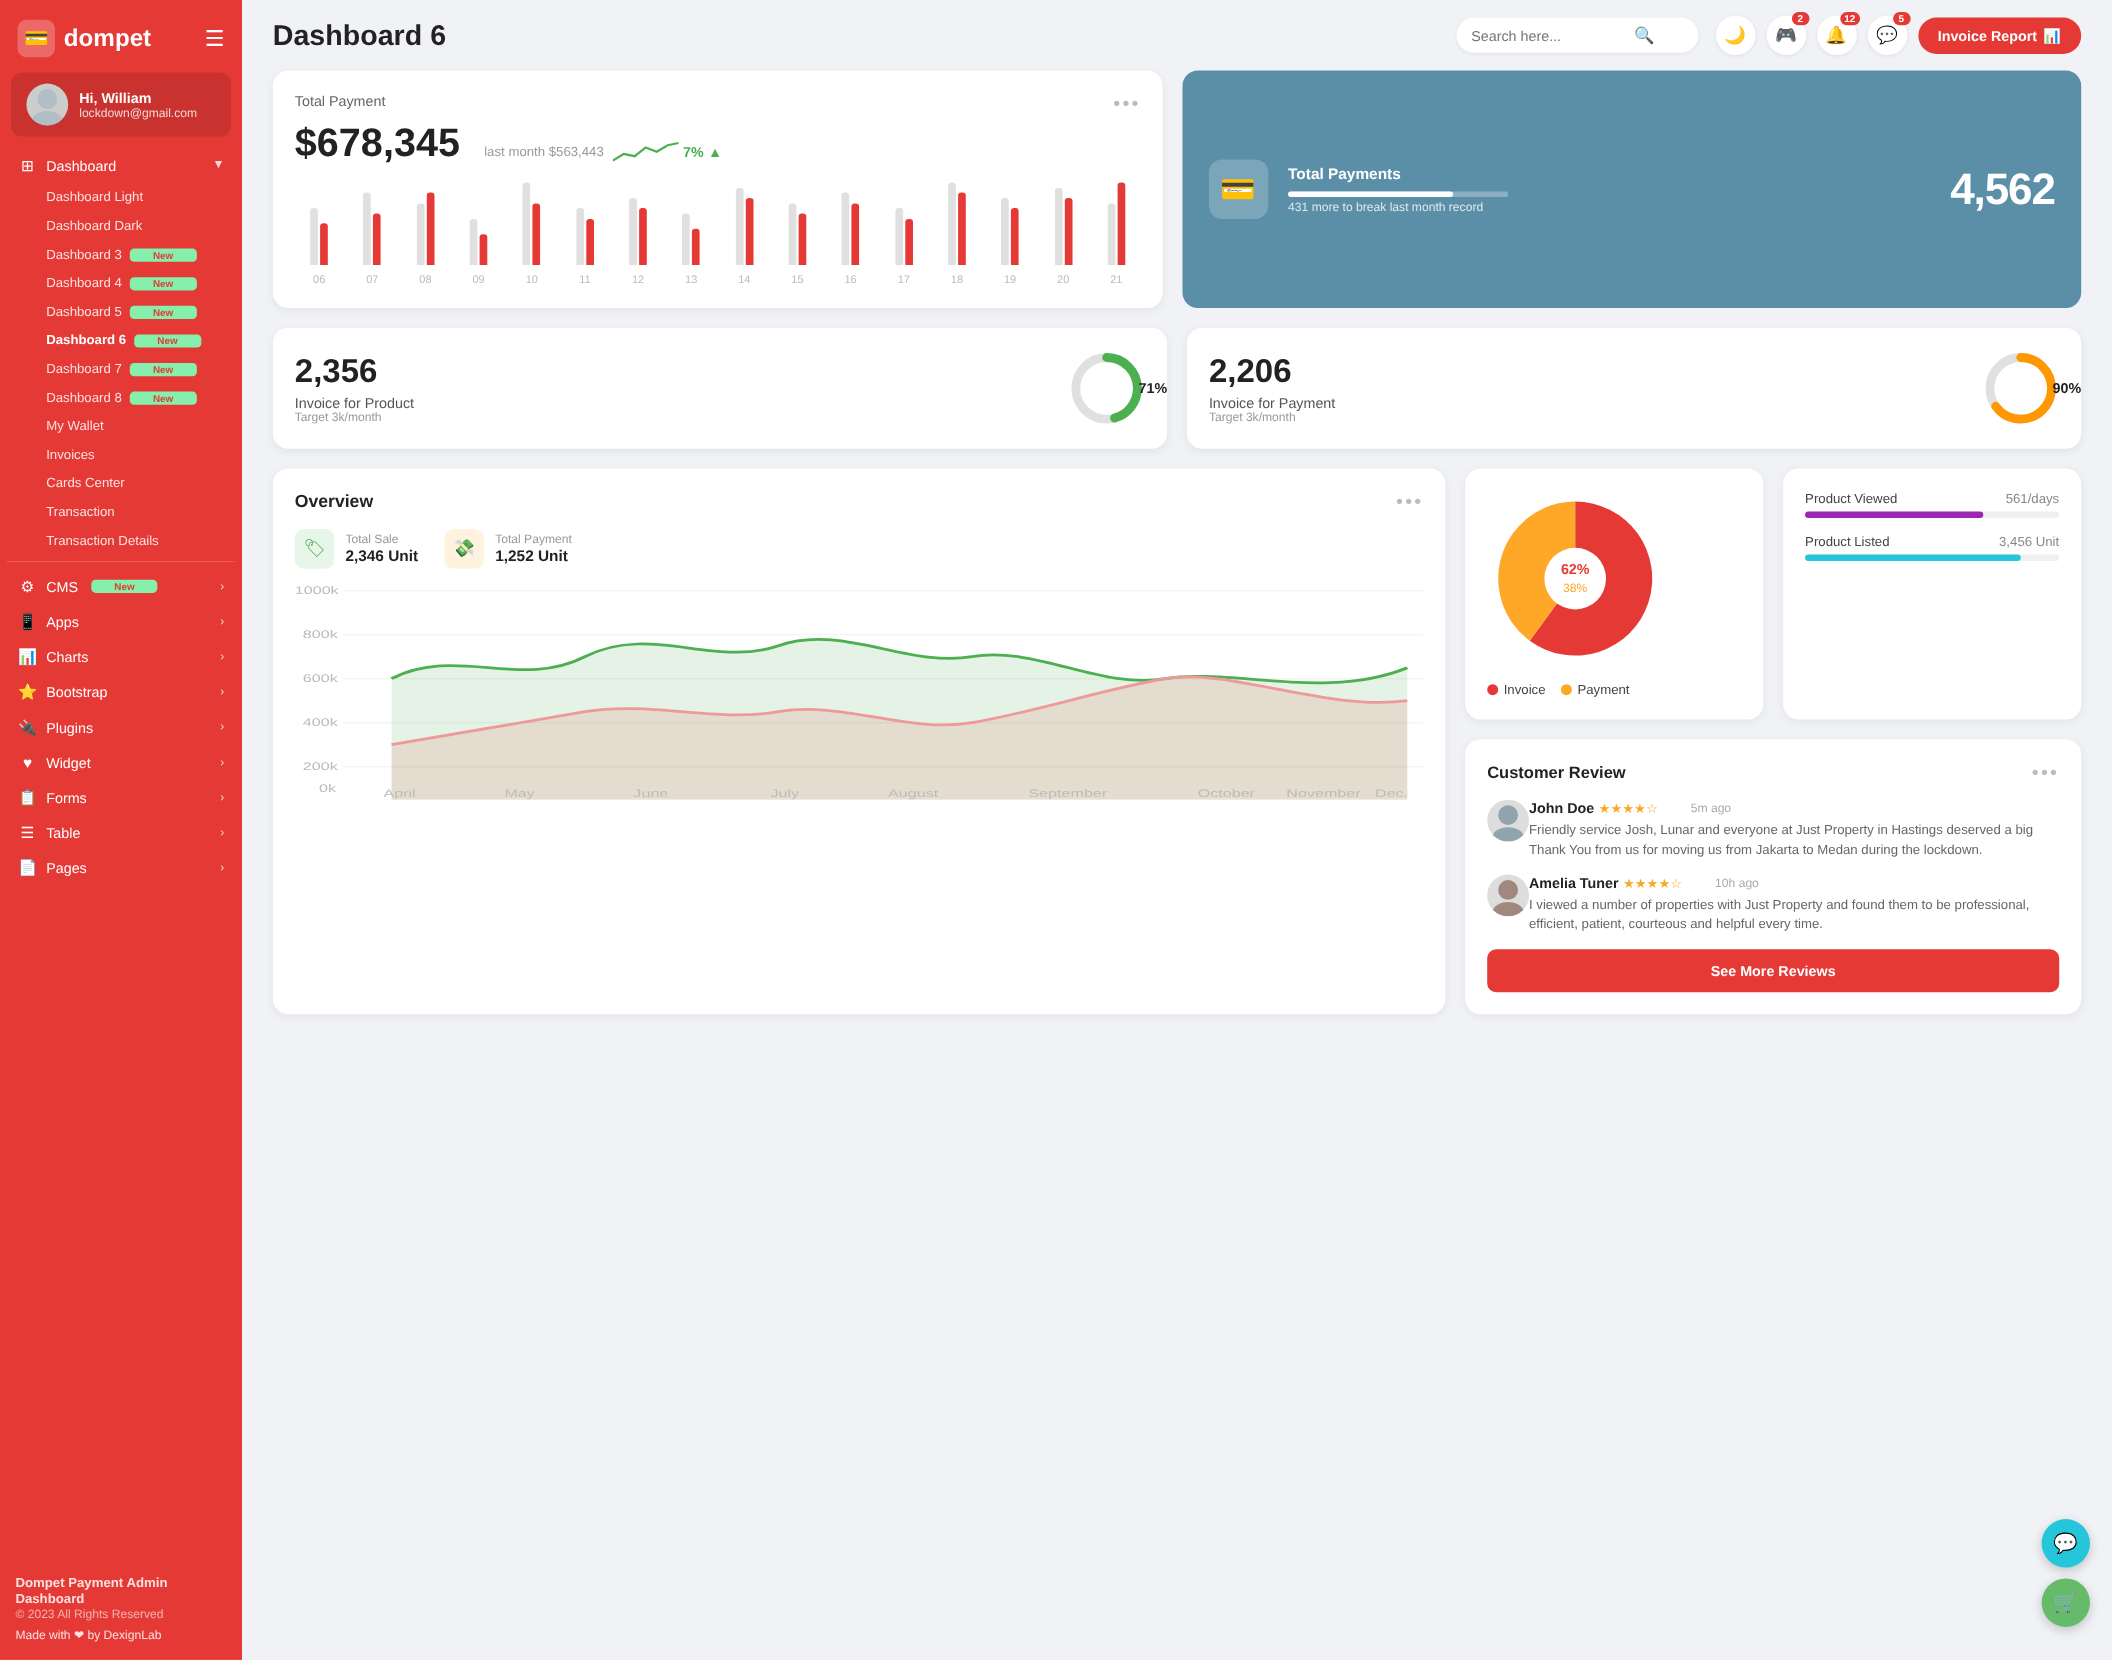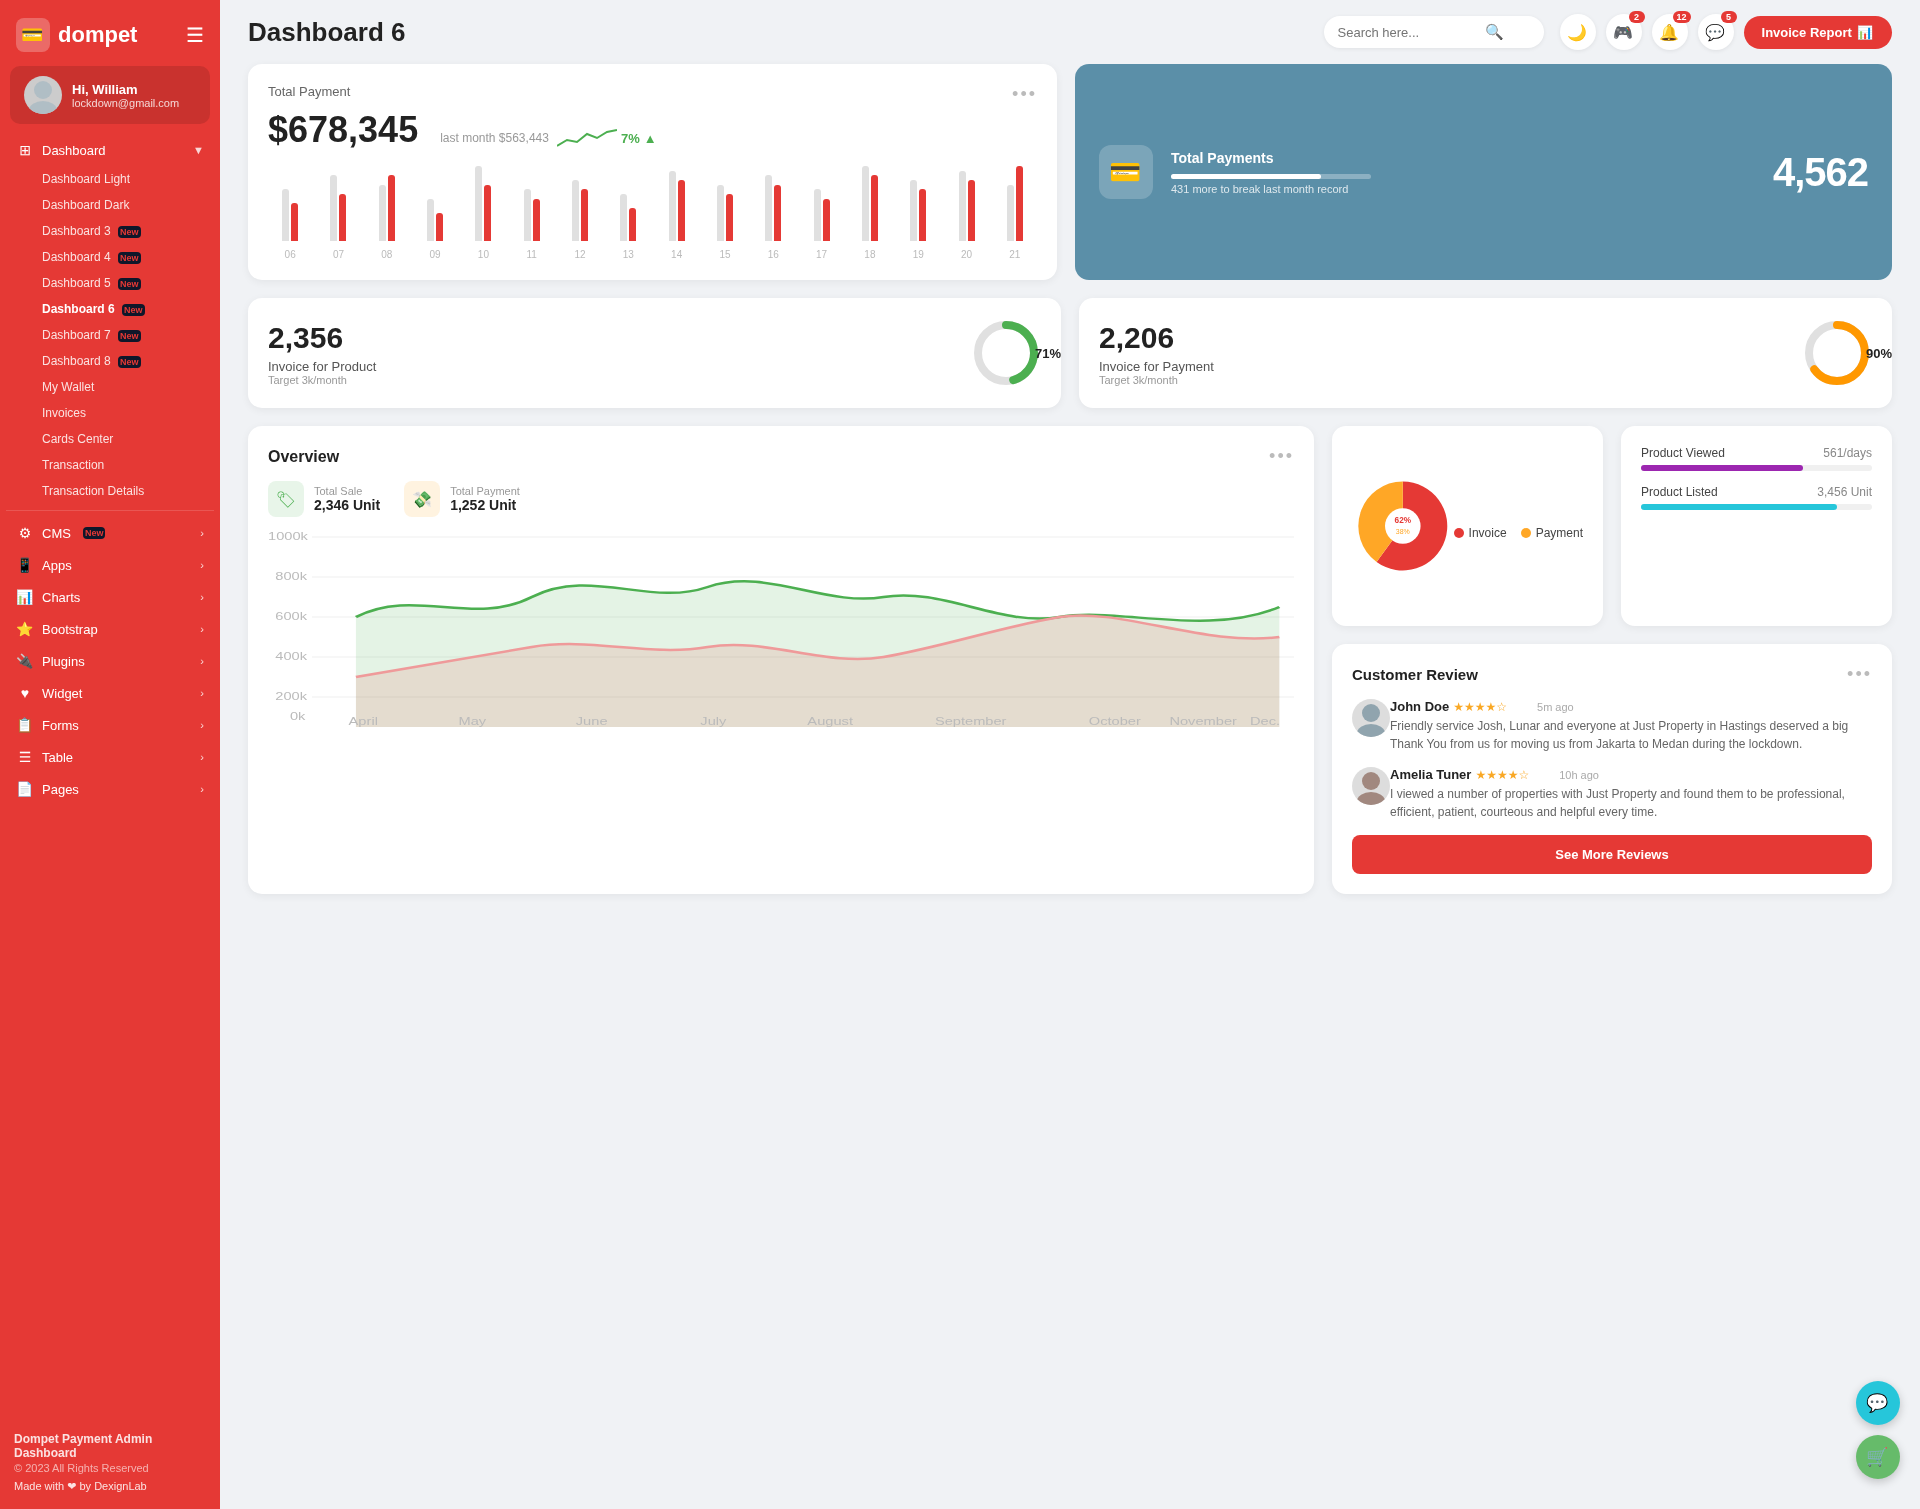--- a/index.html
+++ b/index.html
@@ -70,25 +70,25 @@
       border-radius: 8px;
       cursor: pointer;
       font-size: 13px;
       color: #fff;
       transition: background 0.15s;
     }
     .sidebar-item-left { display: flex; align-items: center; gap: 8px; }
     .sidebar-item-icon { width: 18px; text-align: center; font-size: 14px; }
     .sidebar-item-arrow { font-size: 11px; opacity: 0.8; }
     .badge-new {
-      background: #0f172a;
+      background: #86efac;
       color: #e53935;
       font-size: 9px;
       font-weight: 700;
-      padding: 1px 2px;
+      padding: 1px 21px;
       border-radius: 4px;
       margin-left: 4px;
     }
 
     .sidebar-sub-item {
       padding: 6px 10px 6px 36px;
       font-size: 12px;
       color: rgba(255,255,255,0.85);
       border-radius: 6px;
       cursor: pointer;
@@ -361,22 +361,22 @@
     .stat-value { font-size: 14px; font-weight: 700; color: #222; }
 
     
     .area-chart-wrap { width: 100%; height: 200px; position: relative; }
 
     
     .card-pie {
       width: 220px;
       flex-shrink: 0;
       display: flex;
-      flex-direction: row;
-      align-items: center;
+      flex-direction: column;
+      align-items: flex-start;
       justify-content: center;
     }
     .pie-legend {
       display: flex;
       gap: 14px;
       margin-top: 14px;
     }
     .pie-legend-item {
       display: flex;
       align-items: center;

